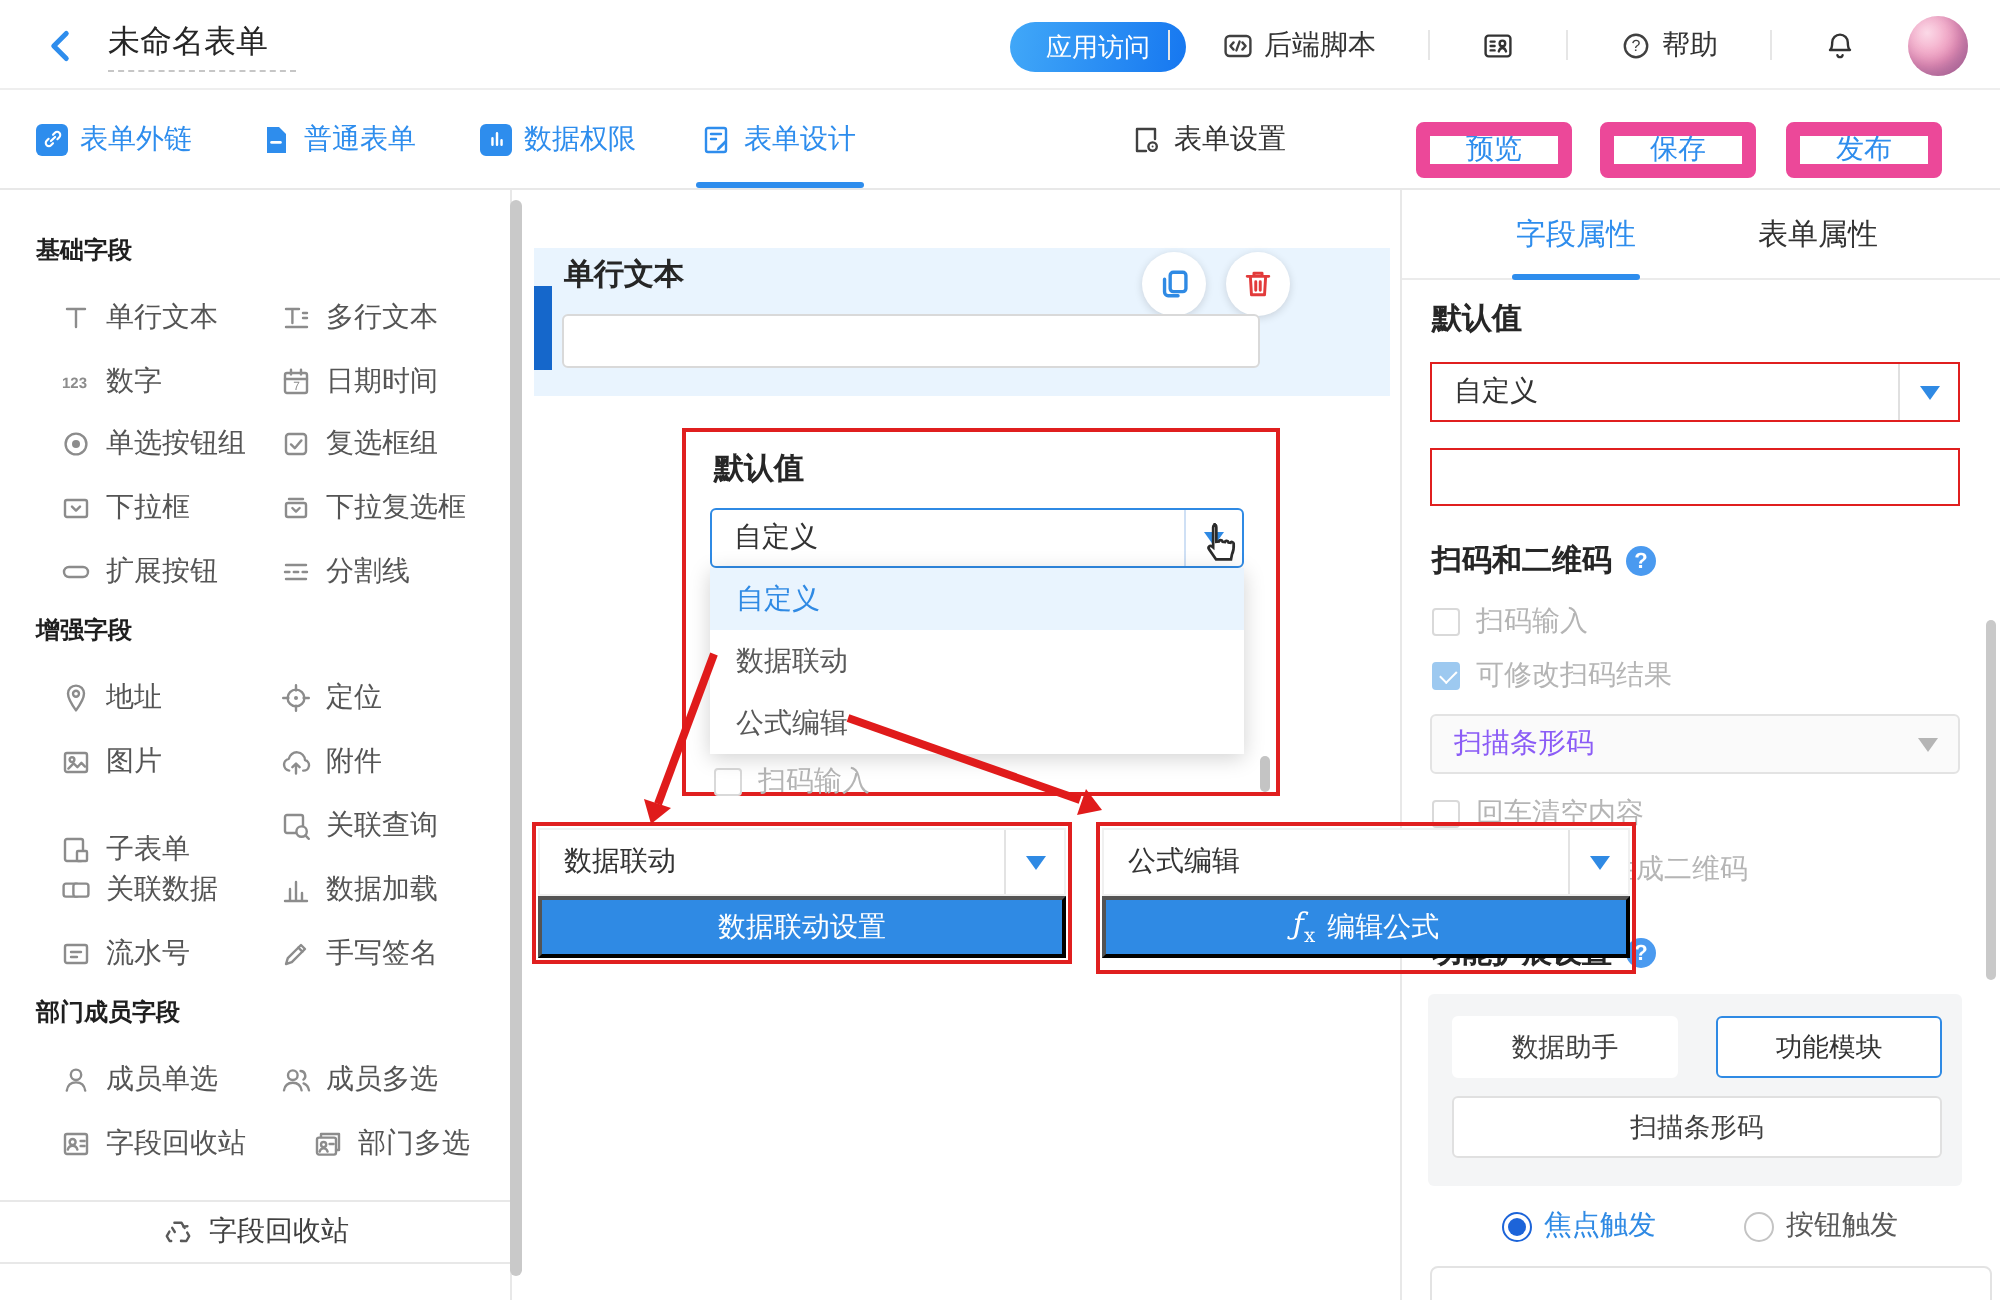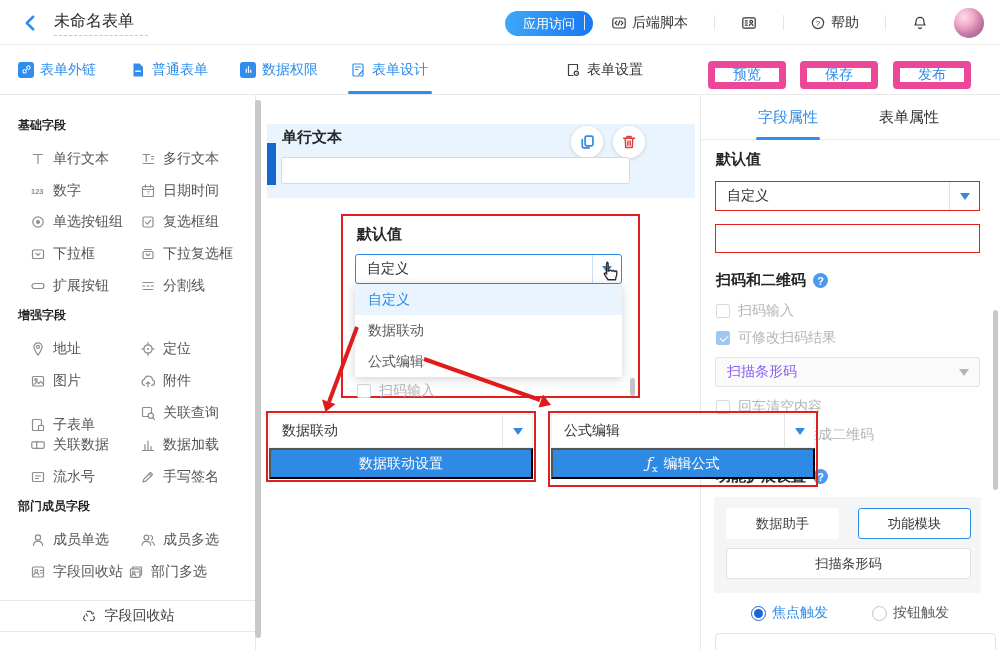--- a/index.html
+++ b/index.html
@@ -415,21 +415,21 @@
     <div class="sitem" style="left: 30px; top: 465px;">
       <span class="ic">
         <svg viewBox="0 0 16 16" width="16" height="16" fill="none" stroke="currentColor" stroke-width="1.2" stroke-linecap="round" stroke-linejoin="round">
           <rect x="2.5" y="3" width="11" height="10" rx="1"></rect>
           <circle cx="6.3" cy="7" r="1.5"></circle>
           <path d="M3.9 10.8c.3-1.2 1.2-1.9 2.4-1.9s2.1.7 2.4 1.9M10.3 6.5h2M10.3 9h2"></path>
         </svg>
       </span>
       <span>字段回收站</span>
     </div>
-    <div class="sitem" style="left: 128px; top: 465px; text-align: center;">
+    <div class="sitem" style="left: 156px; top: 465px; text-align: center;">
       <span class="ic">
         <svg viewBox="0 0 16 16" width="16" height="16" fill="none" stroke="currentColor" stroke-width="1.2" stroke-linecap="round" stroke-linejoin="round">
           <path d="M4.5 4.5V3h9v8h-1.5"></path>
           <rect x="2.5" y="4.8" width="9.5" height="8.5" rx="1"></rect>
           <circle cx="5.8" cy="8.3" r="1.3"></circle>
           <path d="M3.8 11.8c.3-1 1-1.6 2-1.6s1.7.6 2 1.6M8.8 8h2"></path>
         </svg>
       </span>
       <span>部门多选</span>
     </div>

